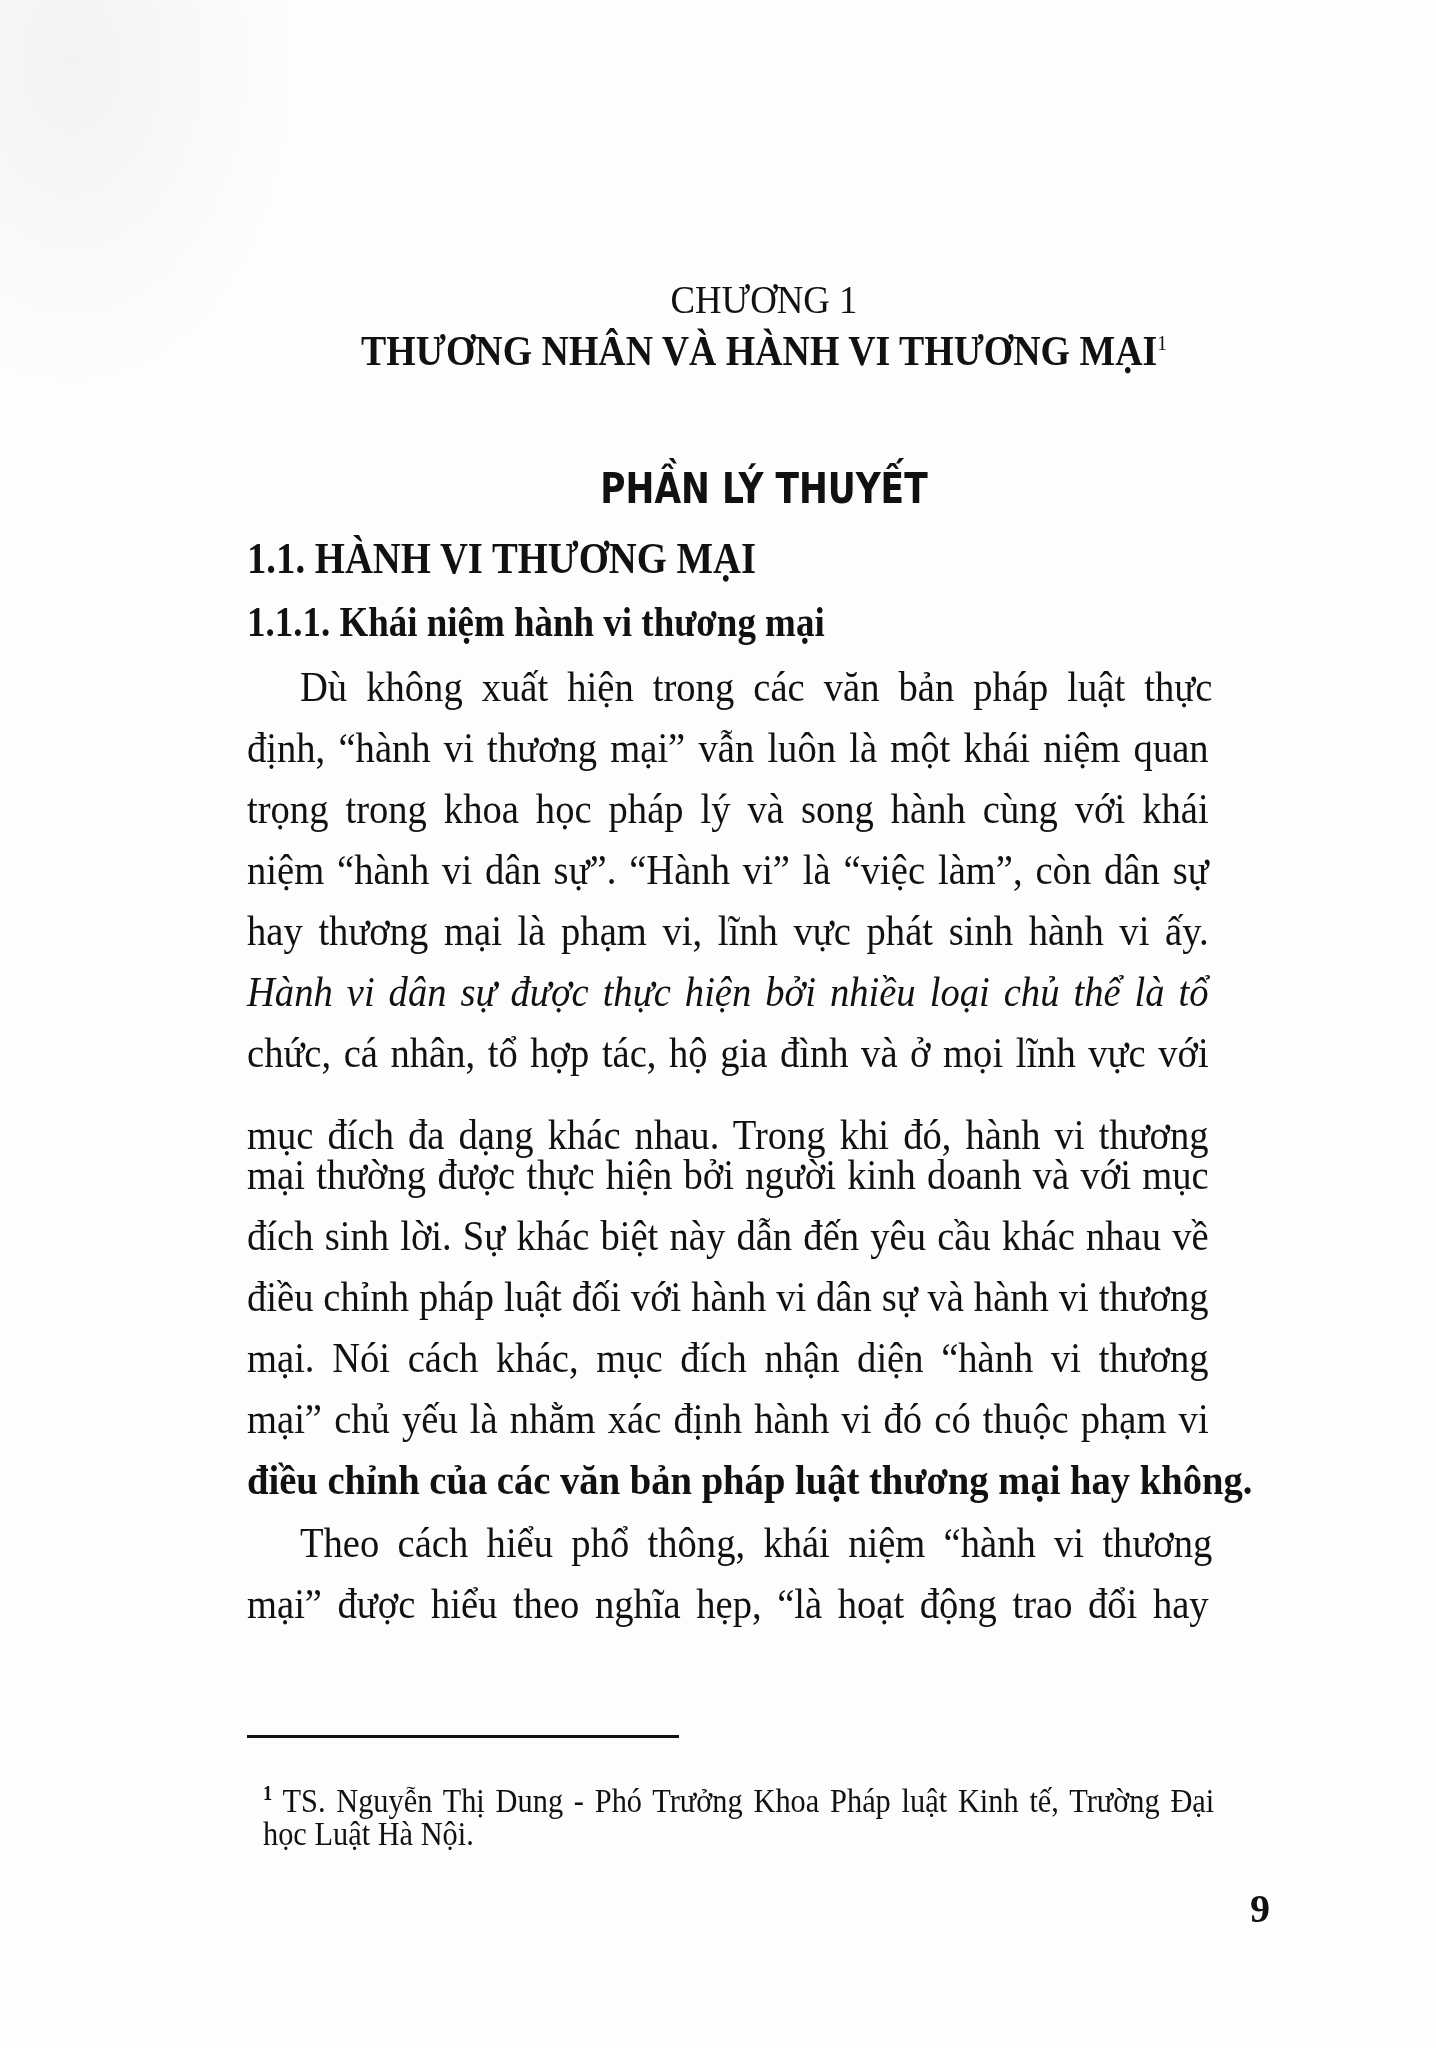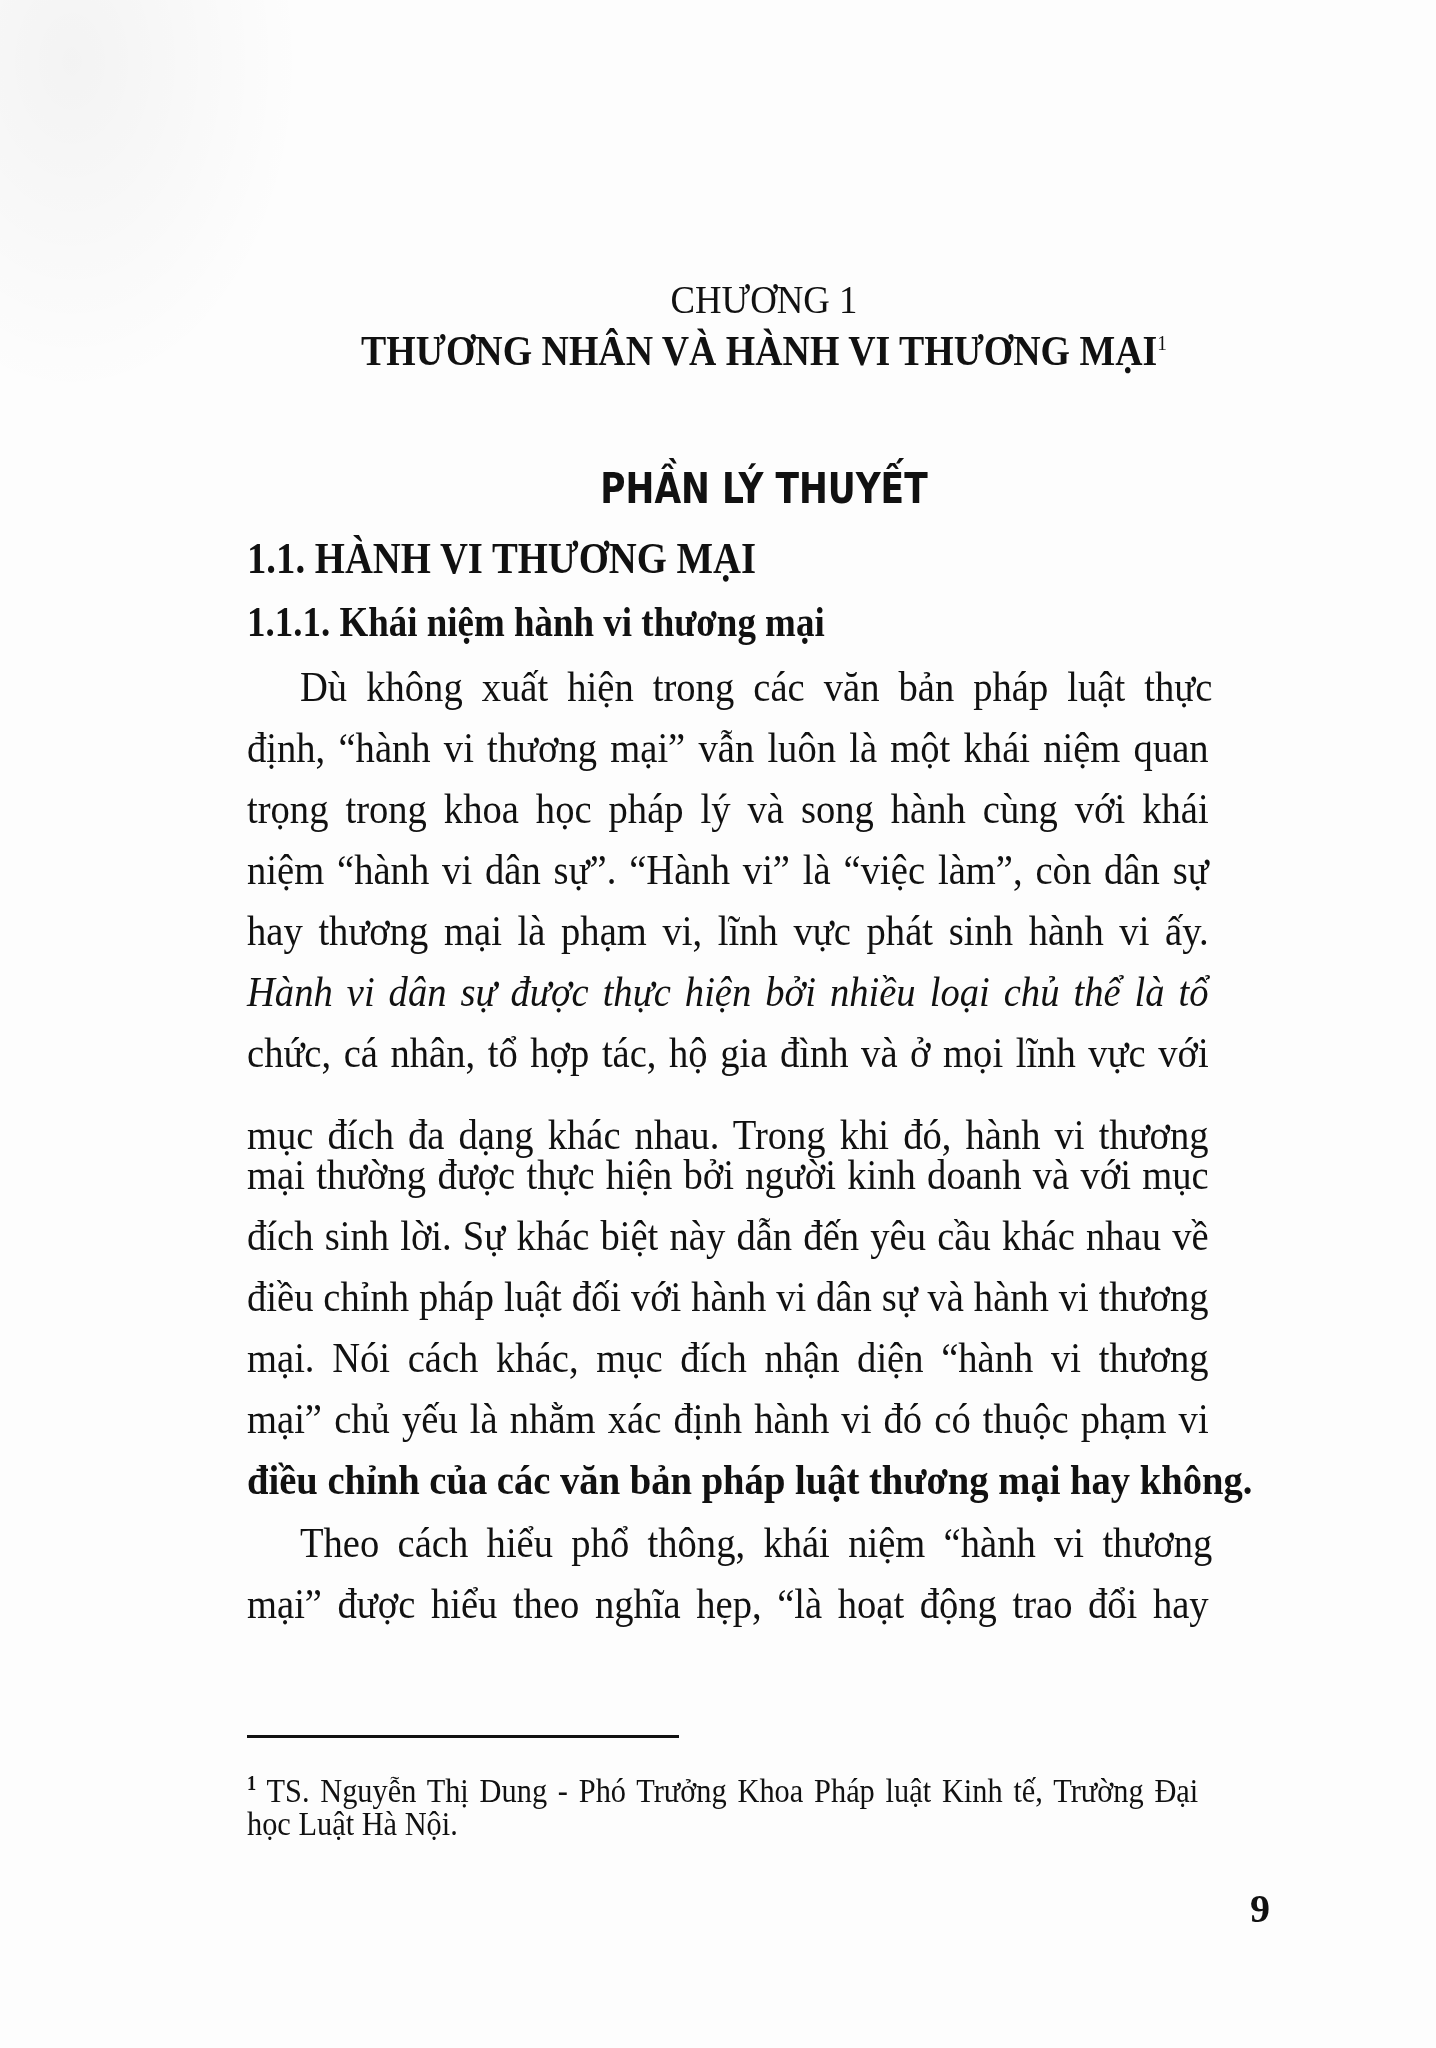--- a/index.html
+++ b/index.html
@@ -28,21 +28,21 @@
   .line {
     position: absolute; left: 0; width: 1034px; height: 50px; line-height: 50px;
     text-align: justify; text-align-last: justify; white-space: nowrap;
   }
   .line.last { text-align-last: left; font-weight: bold; }
   .line.indent { left: 53px; width: 981px; }
   .line span.inner { display: inline-block; width: 100%; transform: scaleX(0.93); transform-origin: left center; text-align: justify; text-align-last: justify; }
   .line.last span.inner { text-align-last: left; }
   .fn-rule { position: absolute; left: 247px; top: 1735px; width: 432px; height: 3px; background: #111; }
   .footnote { position: absolute; left: 247px; width: 1034px; font-size: 33px; }
-  .fn-line { position: absolute; left: 0; width: 1034px; height: 40px; line-height: 36px; white-space: nowrap; }
+  .fn-line { position: absolute; left: 16px; width: 1034px; height: 40px; line-height: 57px; white-space: nowrap; }
   .fn-line .inner { display: inline-block; width: 100%; text-align: justify; text-align-last: justify; transform: scaleX(0.92); transform-origin: left center; }
   .fn-line.last .inner { text-align-last: left; }
   .fn-line sup { font-size: 20px; font-weight: bold; }
   .page-number { position: absolute; left: 1250px; top: 1885px; font-size: 40px; font-weight: bold; }
 </style>
 </head>
 <body>
 
 <div class="bleed"></div>
 

